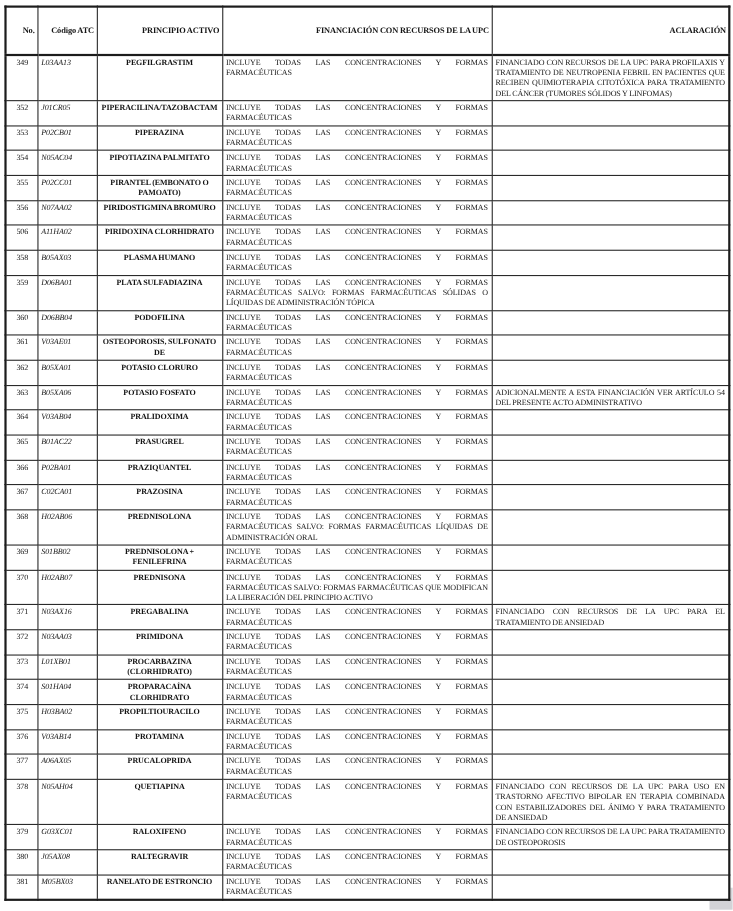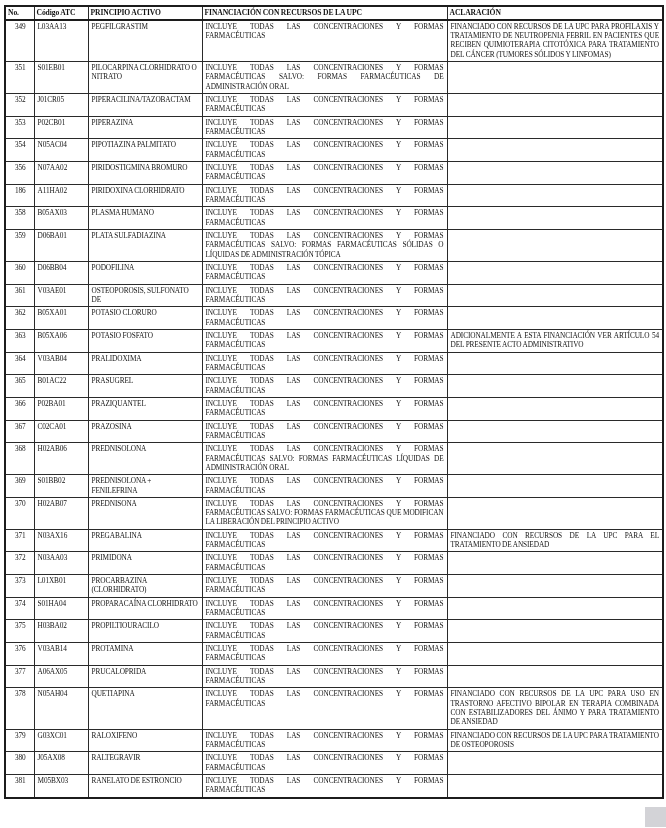--- a/index.html
+++ b/index.html
@@ -45,28 +45,28 @@
     color: #141414;
     padding: 1px 3px 2px 3px;
     font-size: 7.3px;
     line-height: 1.28;
     letter-spacing: -0.1px;
     overflow: hidden;
     word-spacing: -0.2px;
   }
   .med-table th {
     font-weight: bold;
-    text-align: left;
+    text-align: right;
     font-size: 7.6px;
-    padding: 1px 2px;
+    padding: 16px 2px;
     border-bottom: 2px solid #1c1c1c;
   }
   .med-table td.no { text-align: center; padding-left: 4px; font-family: Liberation Serif, serif; }
-  .med-table td.atc { text-align: left; }
-  .med-table td.principio { text-align: left; }
+  .med-table td.atc { text-align: left; font-style: italic; }
+  .med-table td.principio { text-align: center; font-weight: bold; }
   .med-table td.financiacion,
   .med-table td.aclaracion {
     text-align: justify;
     text-justify: inter-word;
   }
   col.c-no  { width: 29px; }
   col.c-atc { width: 54px; }
   col.c-pri { width: 114px; }
   col.c-fin { width: 245px; }
   col.c-acl { width: 216px; }
@@ -97,27 +97,20 @@
     </thead>
     <tbody>
         <tr>
           <td class="no">349</td>
           <td class="atc">L03AA13</td>
           <td class="principio">PEGFILGRASTIM</td>
           <td class="financiacion">INCLUYE TODAS LAS CONCENTRACIONES Y FORMAS FARMACÉUTICAS</td>
           <td class="aclaracion">FINANCIADO CON RECURSOS DE LA UPC PARA PROFILAXIS Y TRATAMIENTO DE NEUTROPENIA FEBRIL EN PACIENTES QUE RECIBEN QUIMIOTERAPIA CITOTÓXICA PARA TRATAMIENTO DEL CÁNCER (TUMORES SÓLIDOS Y LINFOMAS)</td>
         </tr>
         <tr>
-          <td class="no">351</td>
-          <td class="atc">S01EB01</td>
-          <td class="principio">PILOCARPINA CLORHIDRATO O NITRATO</td>
-          <td class="financiacion">INCLUYE TODAS LAS CONCENTRACIONES Y FORMAS FARMACÉUTICAS SALVO: FORMAS FARMACÉUTICAS DE ADMINISTRACIÓN ORAL</td>
-          <td class="aclaracion"></td>
-        </tr>
-        <tr>
           <td class="no">352</td>
           <td class="atc">J01CR05</td>
           <td class="principio">PIPERACILINA/TAZOBACTAM</td>
           <td class="financiacion">INCLUYE TODAS LAS CONCENTRACIONES Y FORMAS FARMACÉUTICAS</td>
           <td class="aclaracion"></td>
         </tr>
         <tr>
           <td class="no">353</td>
           <td class="atc">P02CB01</td>
           <td class="principio">PIPERAZINA</td>
@@ -125,28 +118,35 @@
           <td class="aclaracion"></td>
         </tr>
         <tr>
           <td class="no">354</td>
           <td class="atc">N05AC04</td>
           <td class="principio">PIPOTIAZINA PALMITATO</td>
           <td class="financiacion">INCLUYE TODAS LAS CONCENTRACIONES Y FORMAS FARMACÉUTICAS</td>
           <td class="aclaracion"></td>
         </tr>
         <tr>
+          <td class="no">355</td>
+          <td class="atc">P02CC01</td>
+          <td class="principio">PIRANTEL (EMBONATO O PAMOATO)</td>
+          <td class="financiacion">INCLUYE TODAS LAS CONCENTRACIONES Y FORMAS FARMACÉUTICAS</td>
+          <td class="aclaracion"></td>
+        </tr>
+        <tr>
           <td class="no">356</td>
           <td class="atc">N07AA02</td>
           <td class="principio">PIRIDOSTIGMINA BROMURO</td>
           <td class="financiacion">INCLUYE TODAS LAS CONCENTRACIONES Y FORMAS FARMACÉUTICAS</td>
           <td class="aclaracion"></td>
         </tr>
         <tr>
-          <td class="no">186</td>
+          <td class="no">506</td>
           <td class="atc">A11HA02</td>
           <td class="principio">PIRIDOXINA CLORHIDRATO</td>
           <td class="financiacion">INCLUYE TODAS LAS CONCENTRACIONES Y FORMAS FARMACÉUTICAS</td>
           <td class="aclaracion"></td>
         </tr>
         <tr>
           <td class="no">358</td>
           <td class="atc">B05AX03</td>
           <td class="principio">PLASMA HUMANO</td>
           <td class="financiacion">INCLUYE TODAS LAS CONCENTRACIONES Y FORMAS FARMACÉUTICAS</td>

